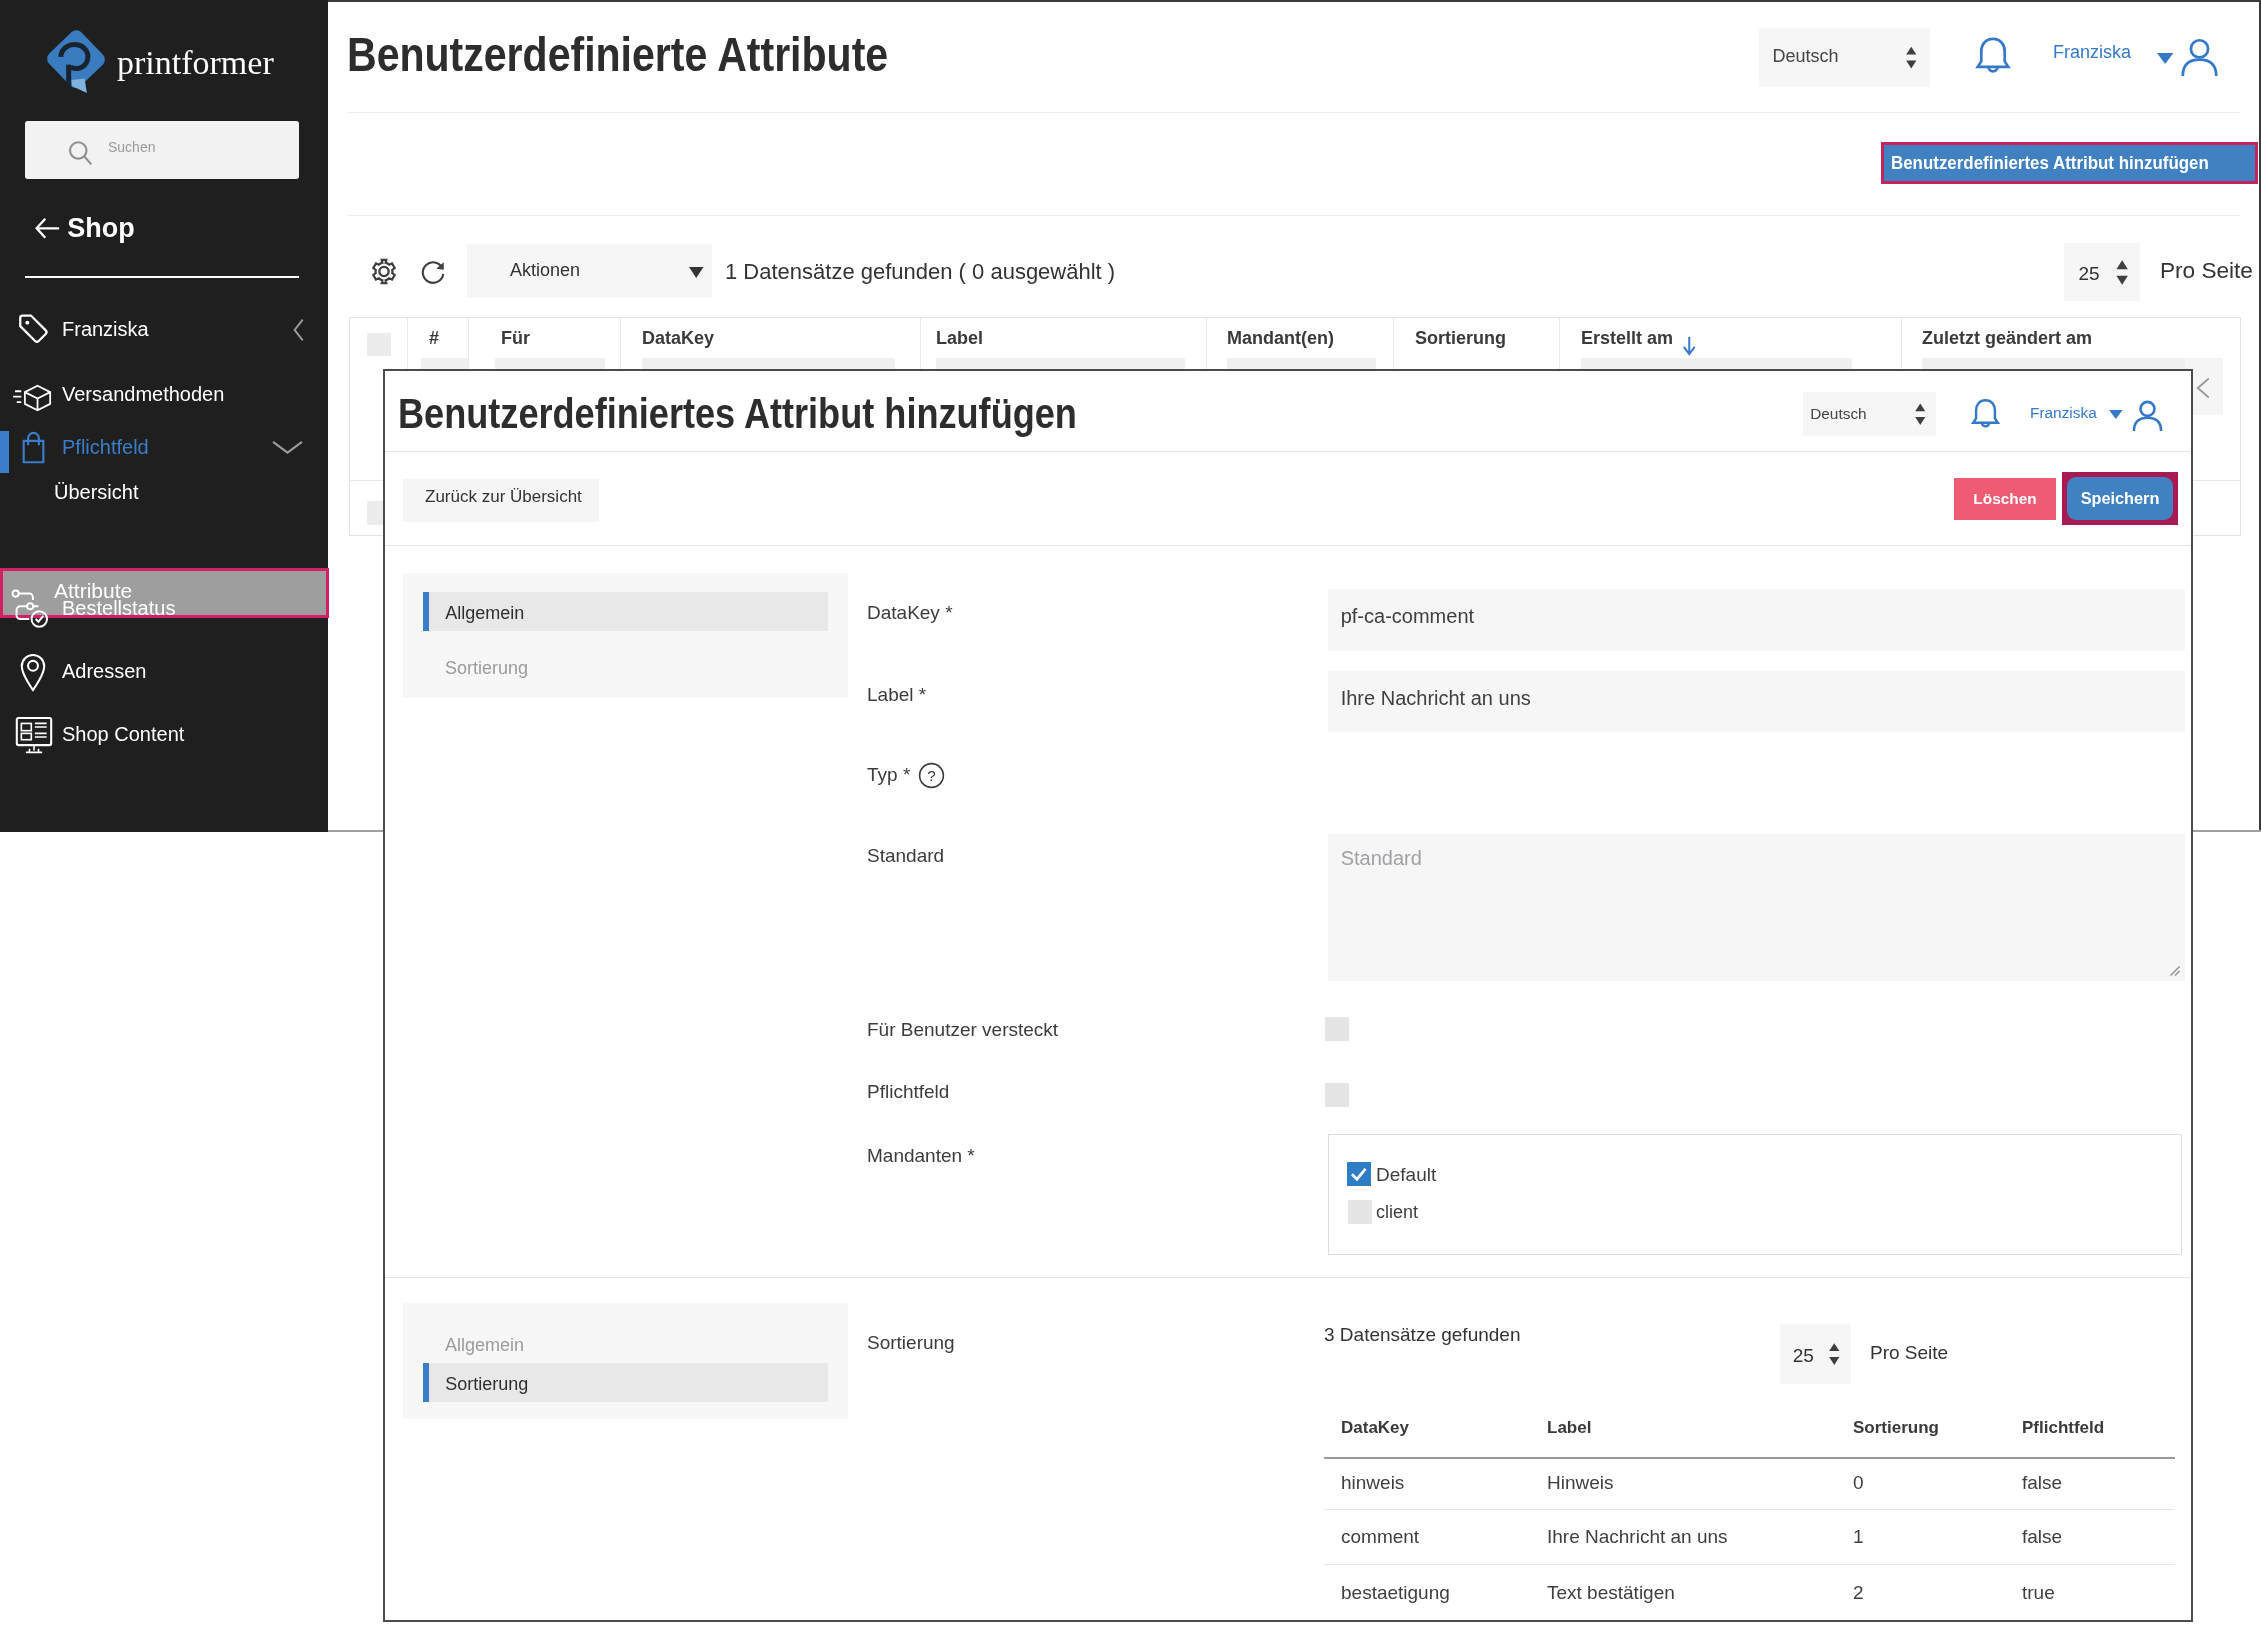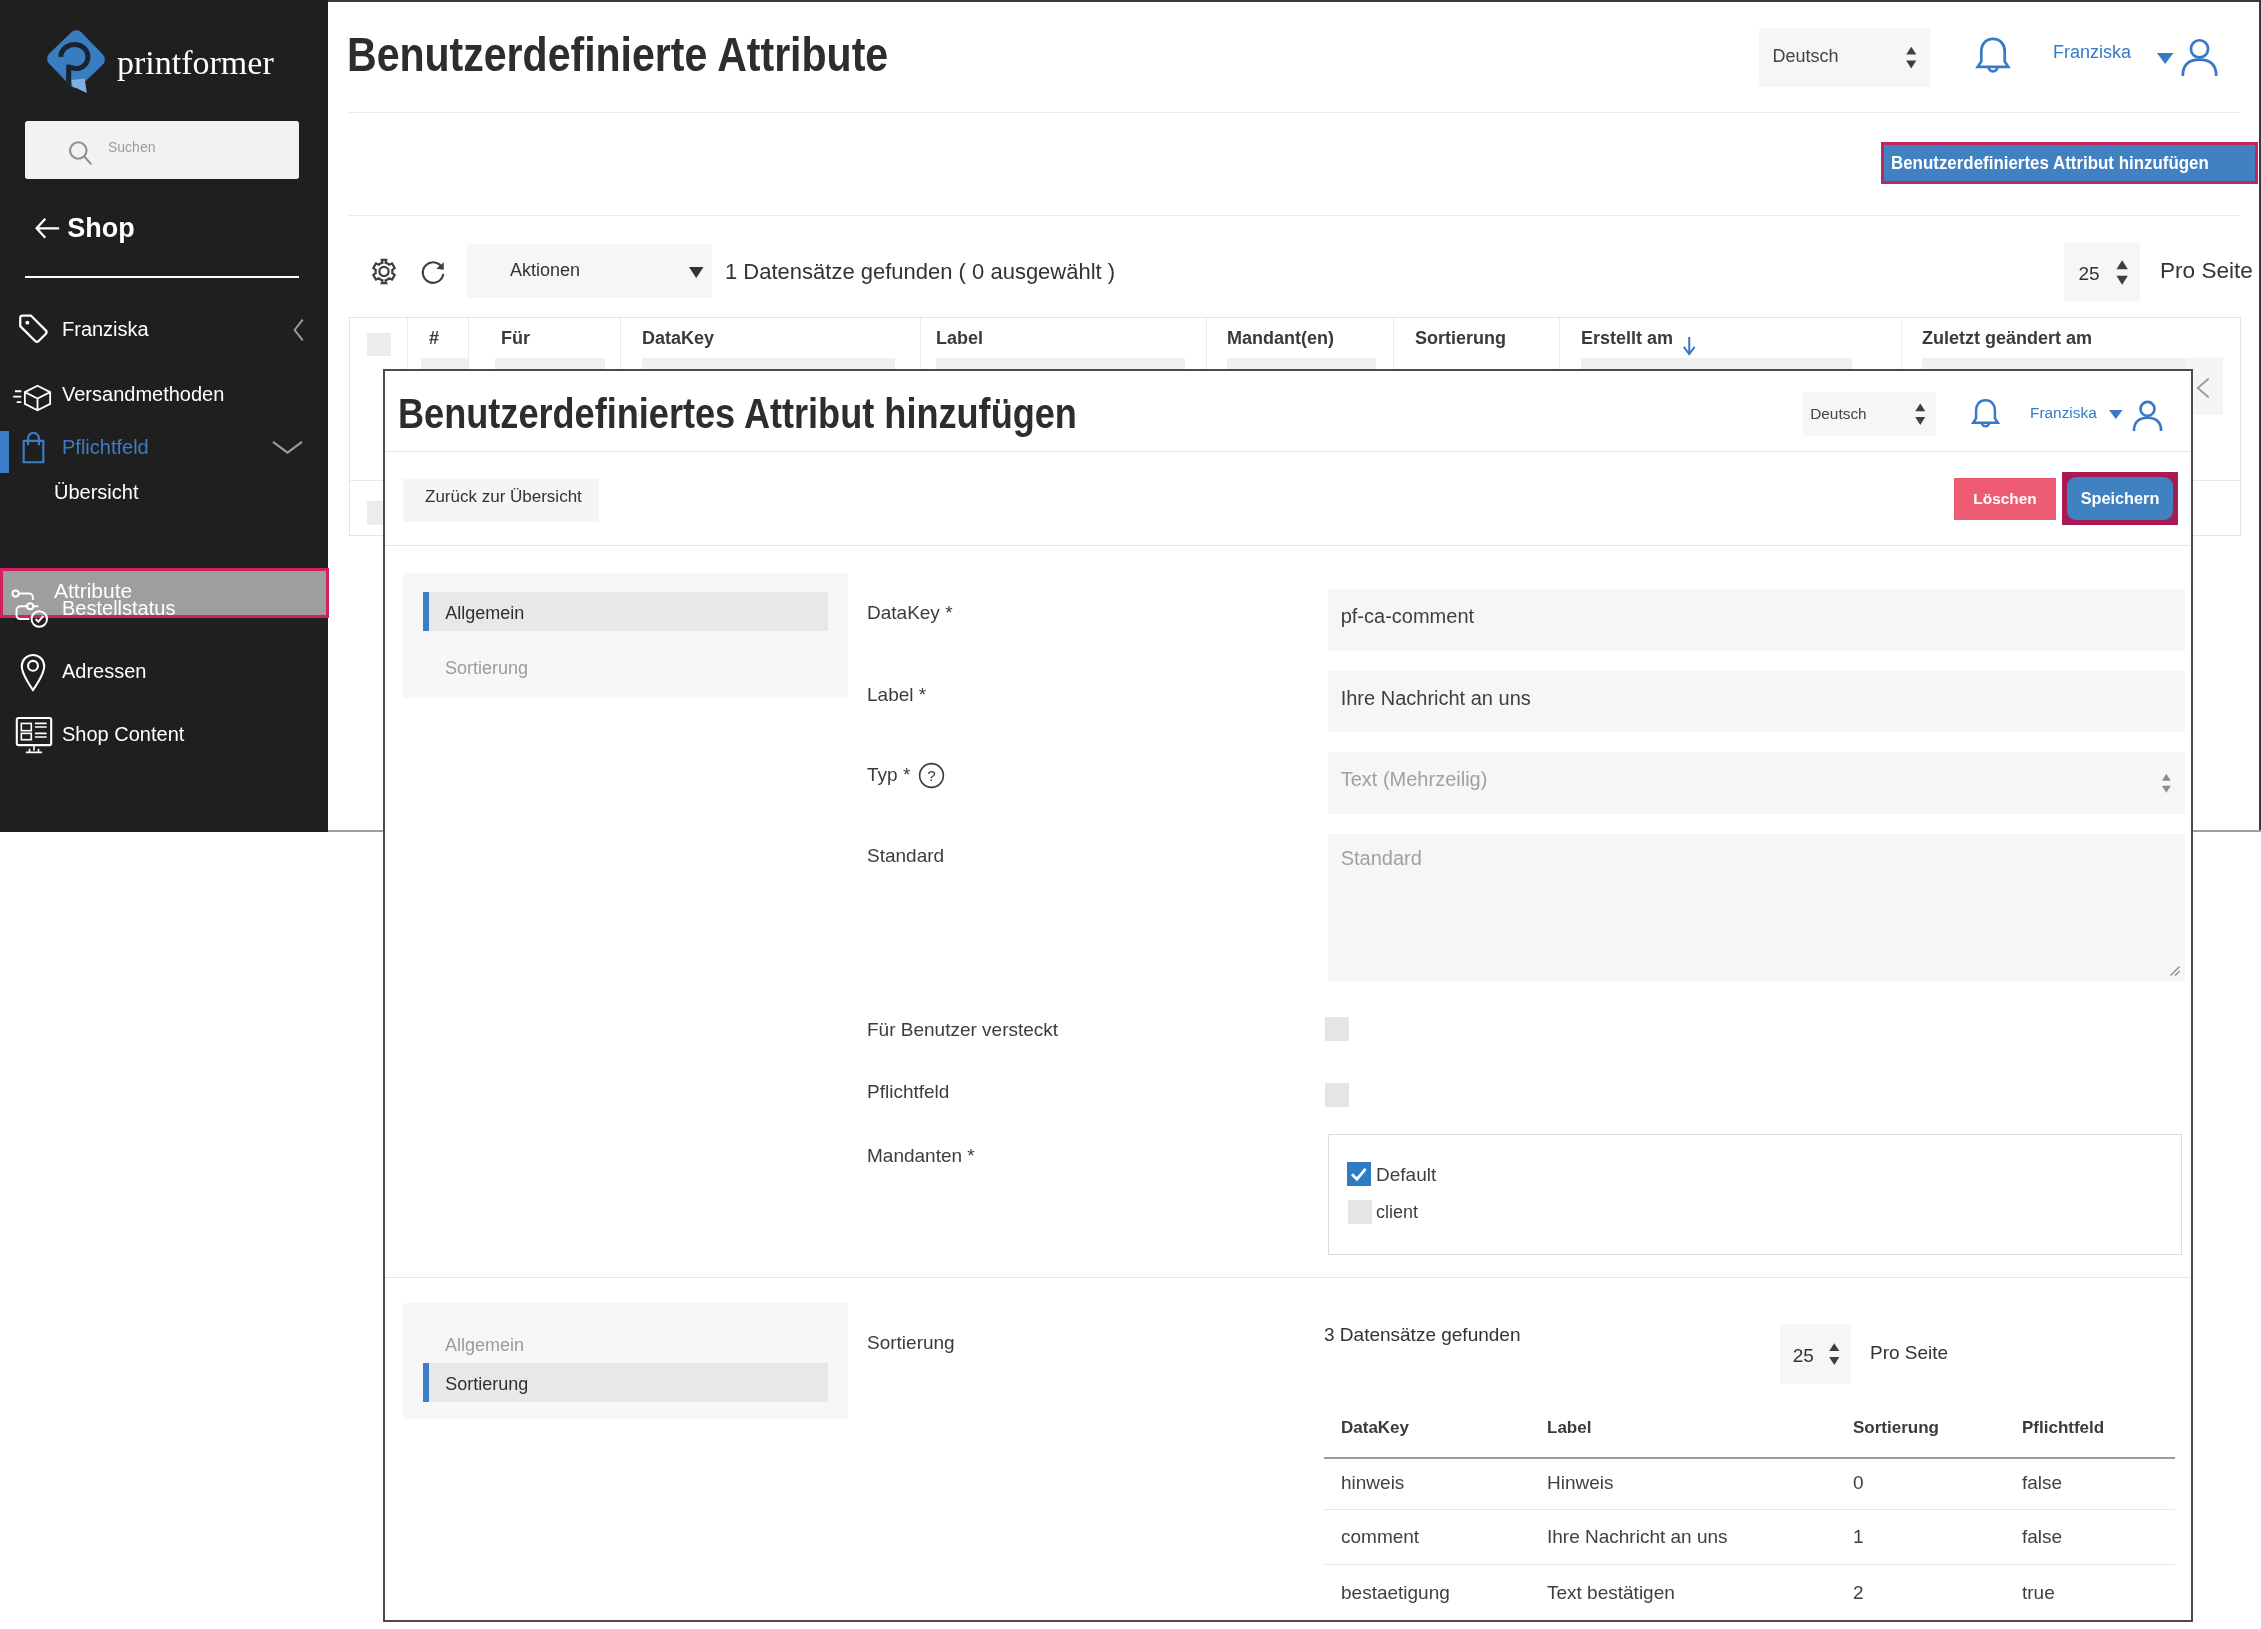--- a/index.html
+++ b/index.html
@@ -227,27 +227,20 @@
     </div>
   <div class="flabel" style="top:314px">Label *</div>
   <div class="finput" style="top:300px;height:61px">
       <span class="fval" style="top:17px">Ihre Nachricht an uns</span>
     </div>
   <div class="flabel" style="top:394px">Typ *</div>
   <svg class="abs" style="left:533px;top:391px" width="27" height="27" viewBox="0 0 30 30">
       <circle cx="15" cy="15" r="13.2" fill="none" stroke="#3c3c3c" stroke-width="1.8"></circle>
       <text x="15" y="21.5" font-size="17" font-family="Liberation Sans" fill="#3c3c3c" text-anchor="middle">?</text>
     </svg>
-  <div class="finput" style="top:381px;height:62px">
-      <span class="fval fph" style="top:17px">Text (Mehrzeilig)</span>
-    <svg class="abs" style="left:832px;top:20px" width="12.7" height="22.6" viewBox="0 0 20 34">
-        <path d="M10 2 L17 13 L3 13 Z" fill="#8d8d8d"></path>
-        <path d="M10 32 L17 21 L3 21 Z" fill="#8d8d8d"></path>
-      </svg>
-  </div>
   <div class="flabel" style="top:475px">Standard</div>
   <div class="finput" style="top:463px;height:147px">
       <span class="fval fph" style="top:13.6px">Standard</span>
     <svg class="abs" style="left:838px;top:128px" width="14.5" height="14.5" viewBox="0 0 16 16">
         <path d="M15 5 L5 15 M15 10 L10 15" stroke="#8d8d8d" stroke-width="1.5" fill="none"></path>
       </svg>
   </div>
   <div class="flabel" style="top:649px">Für Benutzer versteckt</div>
   <div class="ckb" style="left:940px;top:646px"></div>
   <div class="flabel" style="top:711px">Pflichtfeld</div>

